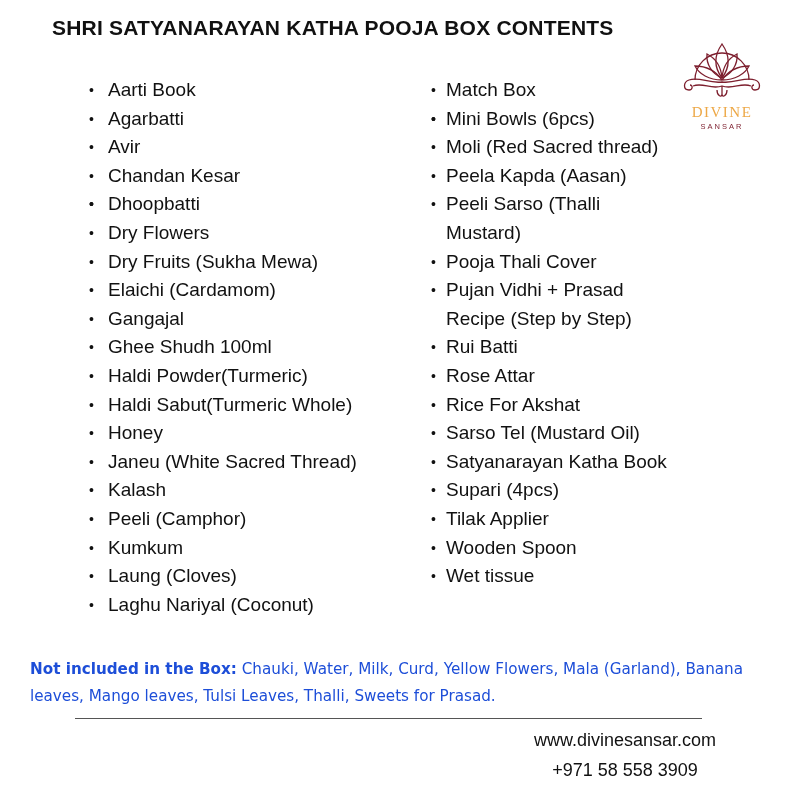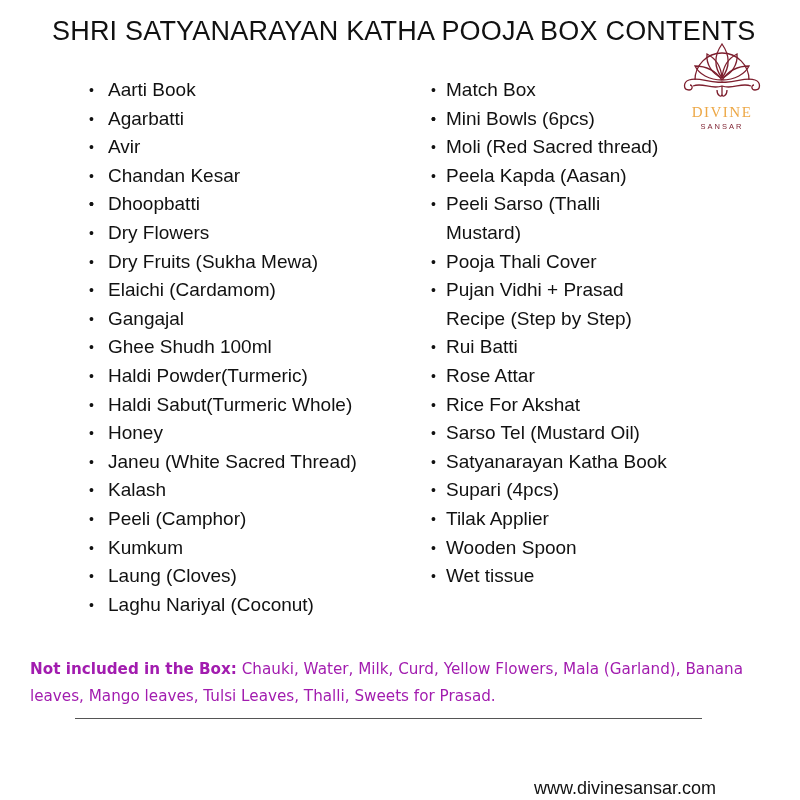--- a/index.html
+++ b/index.html
@@ -13,22 +13,22 @@
       position: relative;
       overflow: hidden;
       font-family: "Liberation Sans", sans-serif;
       color: #111111;
     }
     .title {
       position: absolute;
       left: 52px;
       top: 16px;
       font-family: "Liberation Sans", sans-serif;
-      font-weight: normal;
-      font-size: 27px;
+      font-weight: bold;
+      font-size: 21px;
       letter-spacing: 0.2px;
       color: #111111;
       white-space: nowrap;
     }
     .logo {
       position: absolute;
       left: 672px;
       top: 36px;
       width: 100px;
       height: 96px;
@@ -84,42 +84,41 @@
     #col-right { left: 446px; top: 76px; width: 232px; }
     #col-right li .bullet { left: -15px; }
     .not-included {
       position: absolute;
       left: 30px;
       top: 656px;
       width: 760px;
       font-family: "DejaVu Sans", sans-serif;
       font-size: 15.2px;
       line-height: 27px;
-      color: #a21caf;
+      color: #1d4ed8;
     }
     .not-included b {
       font-weight: bold;
     }
     .divider {
       position: absolute;
       left: 75px;
       top: 718px;
       width: 627px;
       height: 0;
       border-top: 1.5px solid #555555;
     }
     .contact {
       position: absolute;
       left: 480px;
       width: 290px;
       text-align: center;
       font-family: "Liberation Sans", sans-serif;
       font-size: 18px;
       color: #111111;
-      margin-top: 48px;
     }
     .contact.web { top: 730px; }
     .contact.phone { top: 760px; }
   </style>
 </head>
 <body>
 
 <div class="title">SHRI SATYANARAYAN KATHA POOJA BOX CONTENTS</div>
 
 <div class="logo">

